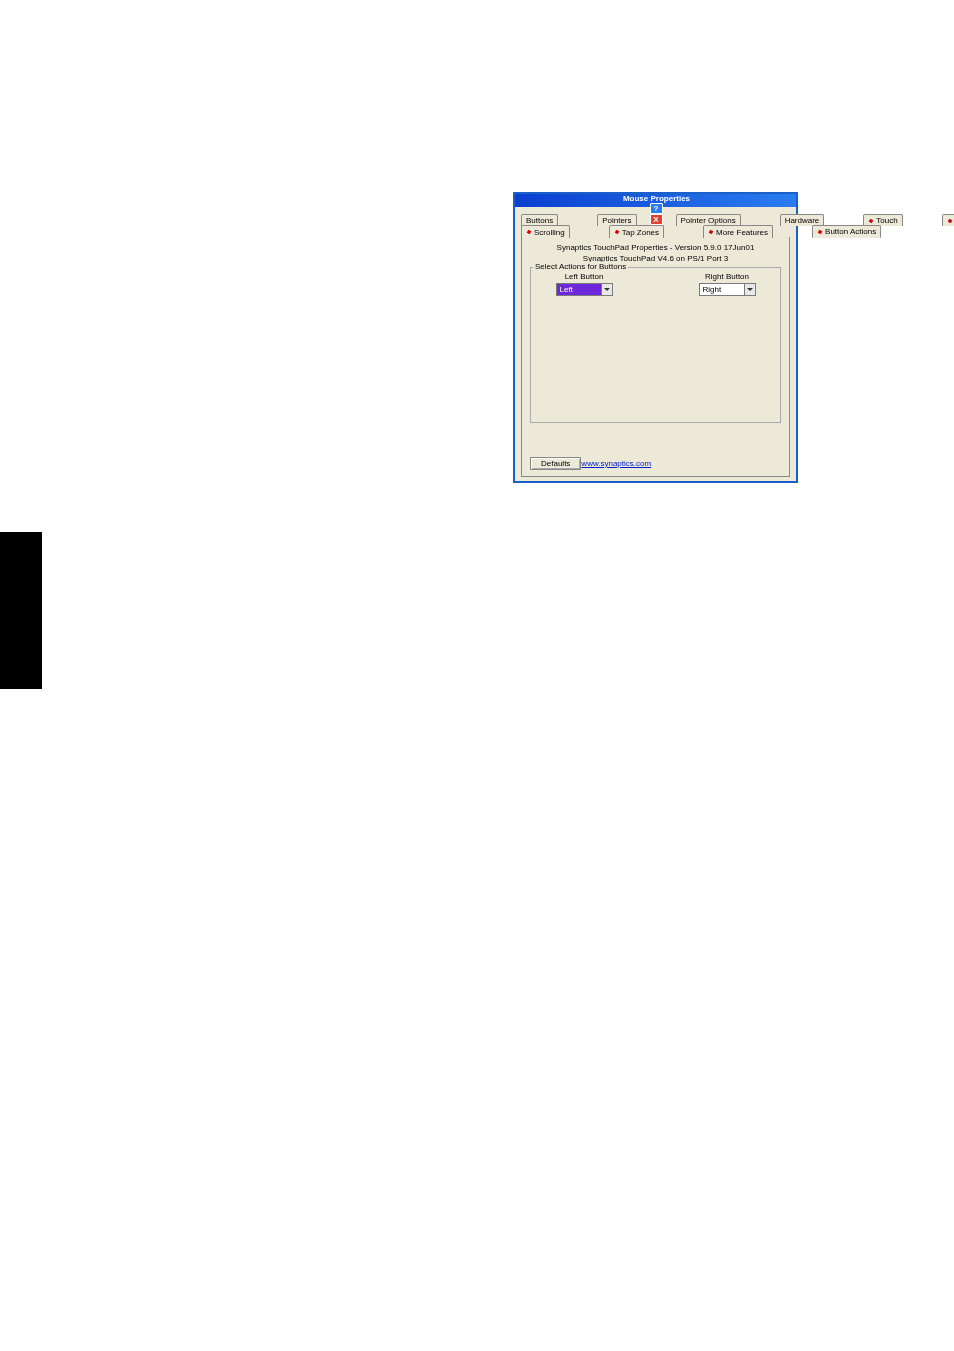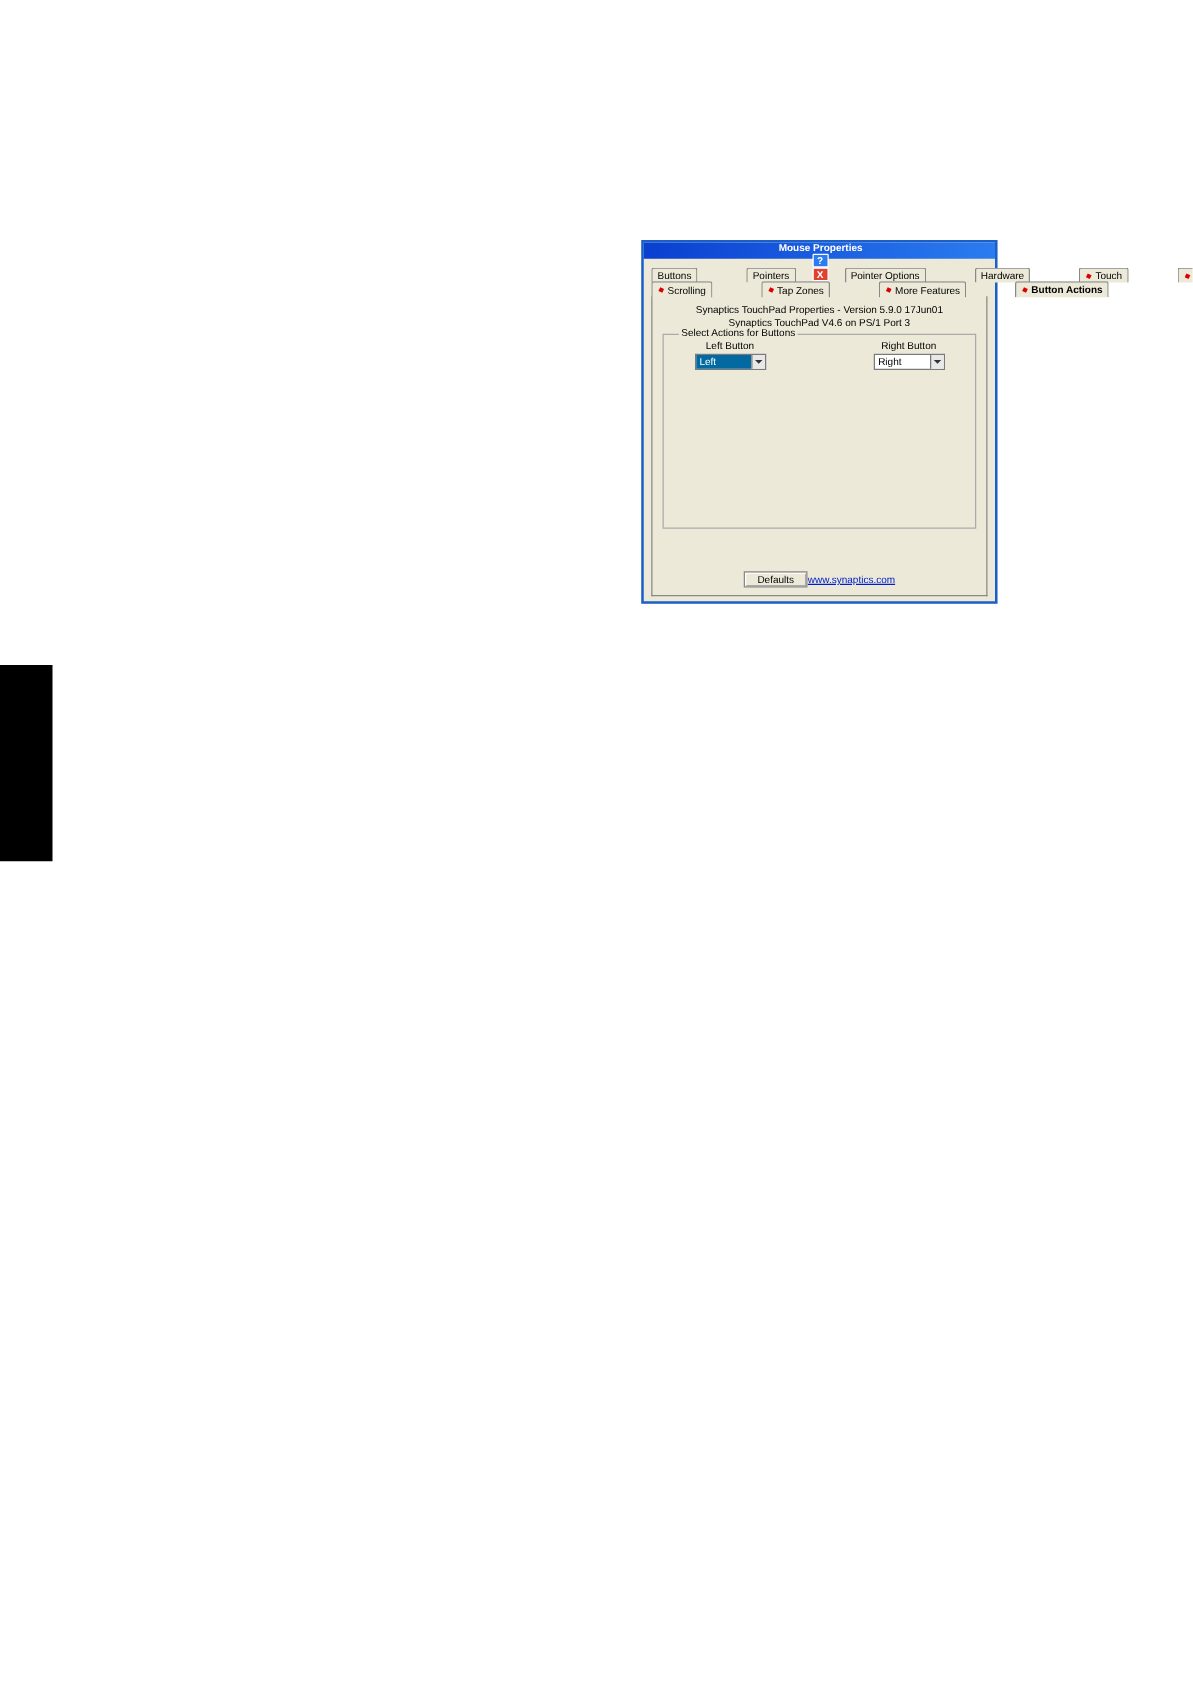--- a/index.html
+++ b/index.html
@@ -85,21 +85,20 @@
     white-space: nowrap;
     flex: 1;
     justify-content: center;
   }
   .tab-row.row-top { position: relative; top: 1px; z-index: 1; }
   .tab-row.row-bot { position: relative; z-index: 2; }
   .tab.active {
     background: #ece9d8;
     border-bottom: 1px solid #ece9d8;
     z-index: 3;
-    font-weight: bold;
   }
 
   .red-ico {
     width: 6px;
     height: 6px;
     display: inline-block;
     position: relative;
   }
   .red-ico::before {
     content: "";
@@ -131,21 +130,21 @@
     border: 1px solid #aaa;
     margin: 4px 4px 0 4px;
     padding: 14px 4px 8px 4px;
     position: relative;
     height: 156px;
     box-sizing: border-box;
   }
   .fieldset .legend {
     position: absolute;
     top: -6px;
-    left: 12px;
+    left: 2px;
     background: #ece9d8;
     padding: 0 2px;
     font-size: 8px;
   }
 
   .btn-label {
     font-size: 8px;
     text-align: center;
     margin-bottom: 2px;
   }
@@ -172,21 +171,21 @@
     align-items: center;
     justify-content: center;
   }
   .combo .combo-arrow::before {
     content: "";
     border-left: 3px solid transparent;
     border-right: 3px solid transparent;
     border-top: 3px solid #333;
   }
   .combo.selected .combo-text {
-    background: #0369a1;
+    background: #6d28d9;
     color: #fff;
   }
 
   .leftbtn-block {
     position: absolute;
     top: 4px;
     left: 18px;
     width: 70px;
     text-align: center;
   }
@@ -211,21 +210,21 @@
   }
   .rocker-area .combo { margin-bottom: 4px; }
 
   .defaults-link-row {
     position: absolute;
     bottom: 6px;
     left: 8px;
     right: 8px;
     display: flex;
     align-items: center;
-    justify-content: center;
+    justify-content: flex-start;
   }
   .syn-link {
     color: #0020cc;
     text-decoration: underline;
     font-size: 8px;
   }
 
   .btn3d {
     display: inline-block;
     border: 1px solid #888;

